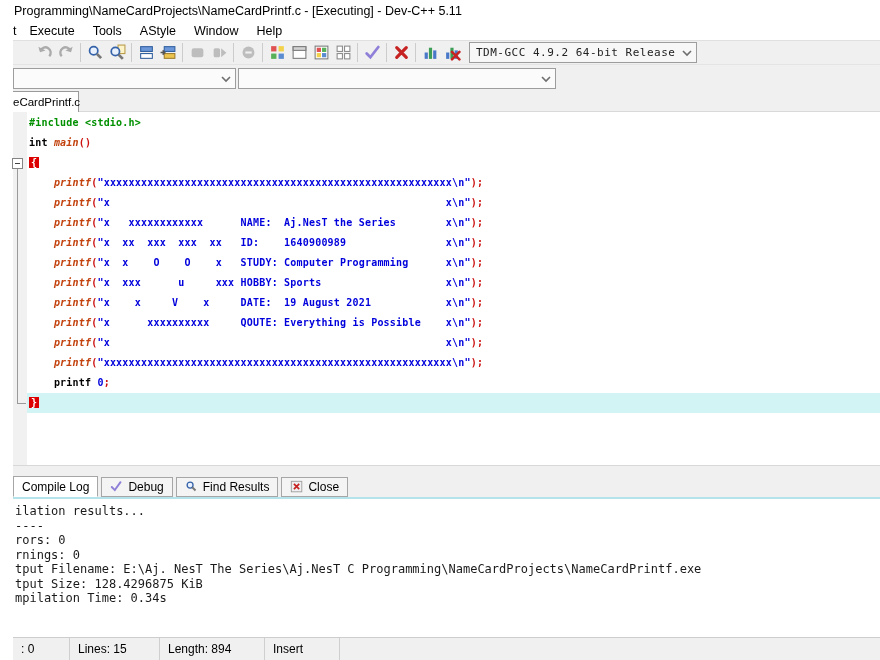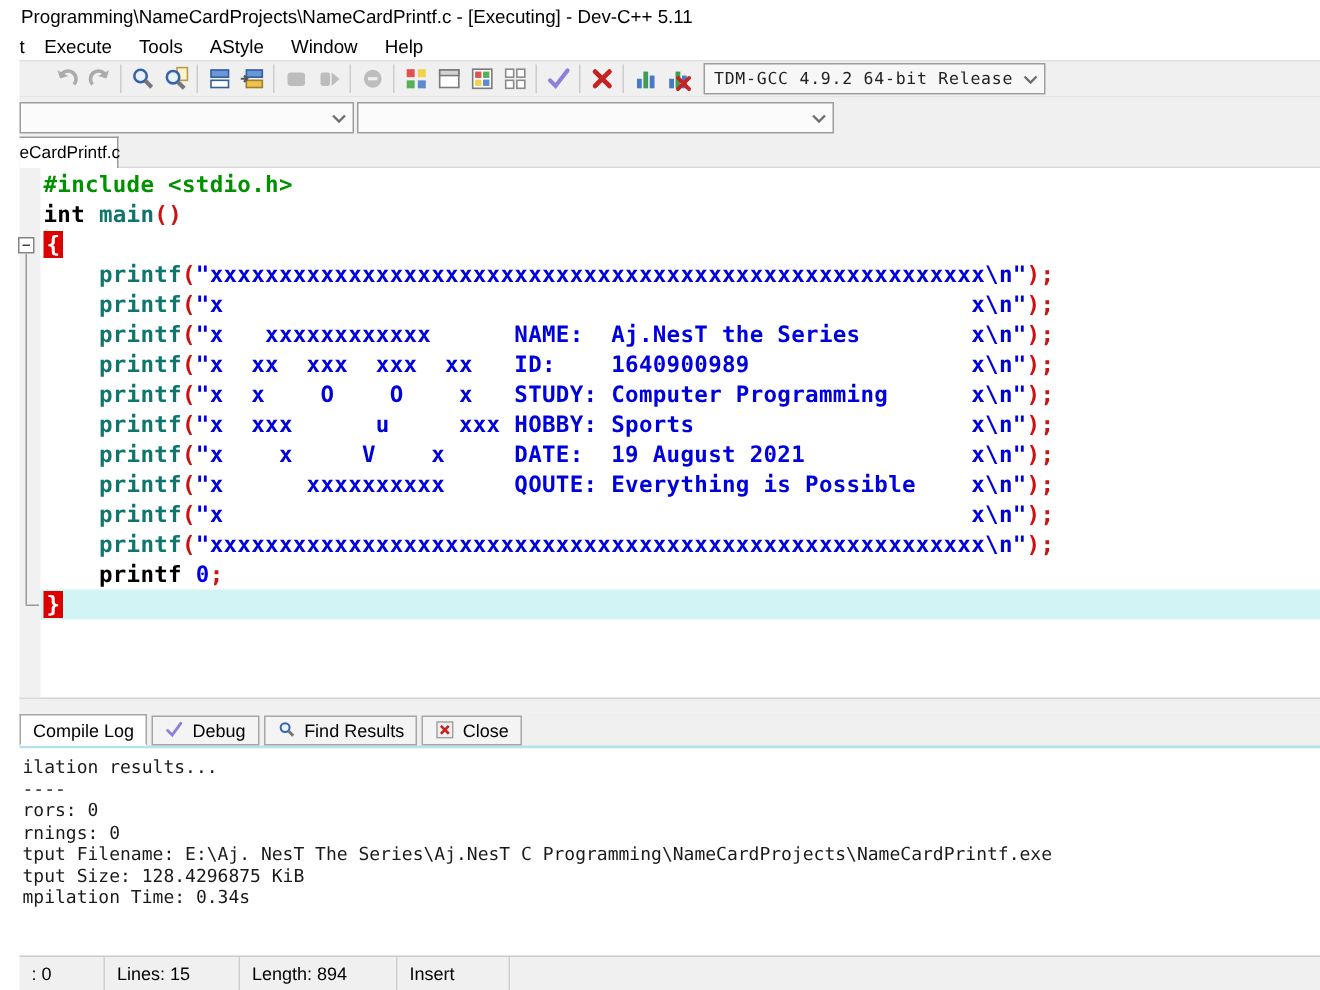--- a/index.html
+++ b/index.html
@@ -41,25 +41,25 @@
   
   #editor{top:112px;height:353px;background:#fff;}
   #gutter{position:absolute;left:0;top:0;bottom:0;width:14px;background:#f1f1f1;}
   #fold-box{position:absolute;left:-1px;top:46px;width:11px;height:11px;background:#fff;
             border:1px solid #848484;box-sizing:border-box;z-index:3;}
   #fold-box::after{content:"";position:absolute;left:2px;right:2px;top:4px;height:1px;background:#444;}
   #fold-line{position:absolute;left:4px;top:57px;height:234px;width:1px;background:#9a9a9a;}
   #fold-corner{position:absolute;left:4px;top:291px;width:9px;height:1px;background:#9a9a9a;}
   #code{position:absolute;left:14px;right:0;top:1px;}
   .codeline{height:20px;line-height:20px;white-space:pre;padding-left:2px;
-            font-family:"DejaVu Sans Mono",monospace;font-size:15px;font-weight:bold;letter-spacing:0.2px;}
+            font-family:"DejaVu Sans Mono",monospace;font-size:10px;font-weight:bold;letter-spacing:0.2px;}
   .codeline.current{background:#d2f4f4;}
   .tk-g{color:#009000;}
   .tk-k{color:#000;}
-  .tk-p{color:#0f766e;}
+  .tk-p{color:#c2410c;font-style:italic;}
   .tk-r{color:#cc1111;}
   .tk-s{color:#0000dc;}
   .tk-n{color:#0000dc;}
   .tk-b{color:#fff;background:#dd0000;padding:0 2px;}
 
   
   #splitter{top:465px;height:10px;background:#f0f0f0;border-top:1px solid #d8d8d8;box-sizing:border-box;}
 
   
   #logtabs{top:475px;height:24px;background:#f0f0f0;display:flex;align-items:flex-end;

